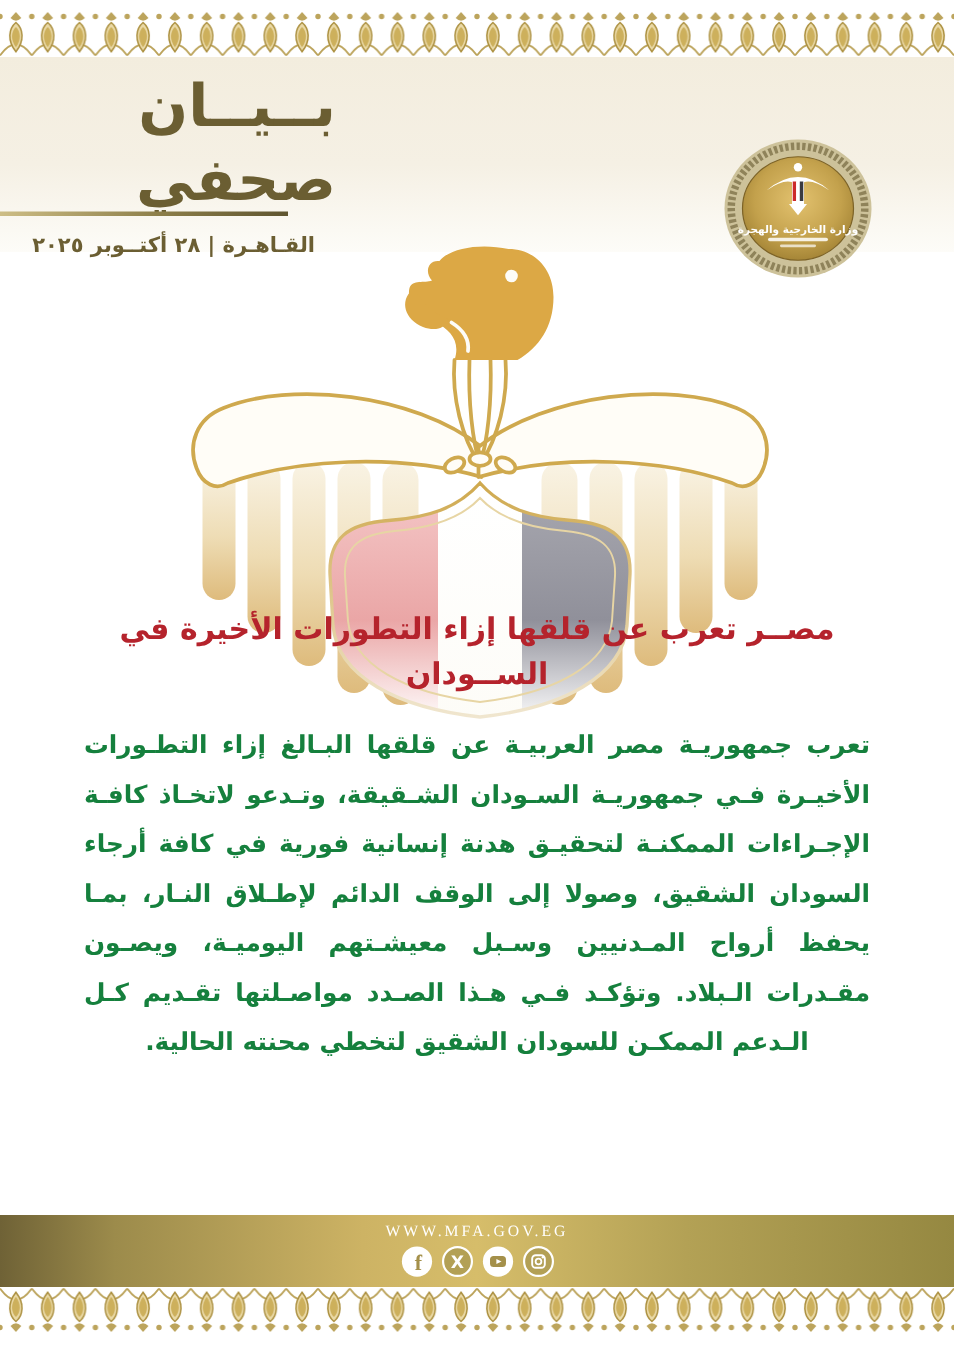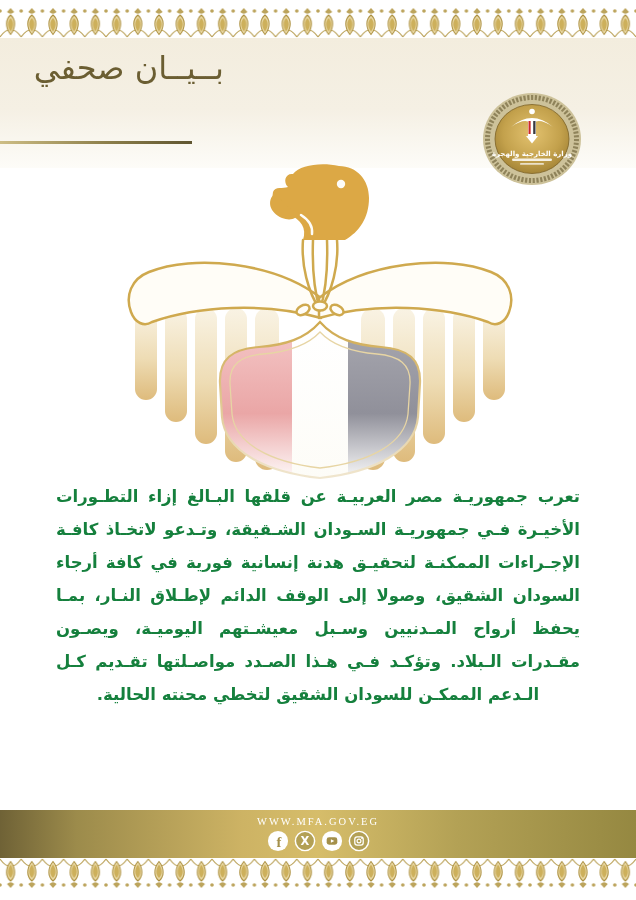--- a/index.html
+++ b/index.html
@@ -9,21 +9,21 @@
     font-family:"DejaVu Sans",sans-serif;
   }
   .frieze{position:absolute;left:0;width:636px;height:30px;}
   .frieze-top{top:8px;}
   .frieze-bottom{top:858px;transform:scaleY(-1);}
   .header{
     position:absolute;top:38px;left:0;width:636px;height:130px;
     background:linear-gradient(180deg,#f3edde 0%,#f5f0e4 55%,#fdfcf8 100%);
   }
   .header-left{position:absolute;top:10px;left:0;width:224px;direction:rtl;color:#6b5e32;}
-  .press-title{font-size:32px;font-weight:normal;line-height:1.25;margin:0;}
+  .press-title{font-size:39px;font-weight:bold;line-height:1.25;margin:0;}
   .dateline{font-size:14px;font-weight:bold;margin:10px 14px 0 0;}
   .header-rule{
     position:absolute;top:103px;left:0;width:192px;height:2.5px;
     background:linear-gradient(90deg,#cdbd85 0%,#8d7f4a 55%,#5f5530 100%);
   }
   .seal{position:absolute;top:54px;left:482px;width:100px;height:94px;}
   .emblem{position:absolute;top:160px;left:125px;width:390px;height:320px;z-index:1;}
   .headline{
     position:absolute;top:404px;left:36px;right:36px;z-index:2;
     direction:rtl;text-align:center;
@@ -64,20 +64,21 @@
         <circle cx="0" cy="3" r="1.8" fill="#bca45c"></circle>
         <circle cx="21.2" cy="3" r="1.8" fill="#bca45c"></circle>
       </pattern>
     </defs>
     <rect width="636" height="30" fill="url(#frzA)"></rect>
   </svg>
 
   <div class="header">
     <div class="header-left">
       <div class="press-title">بــيــان صحفي</div>
+      <div class="dateline">القـاهـرة | ٢٨ أكتــوبر ٢٠٢٥</div>
     </div>
     <div class="header-rule"></div>
 
     <svg class="seal" viewBox="0 0 100 94">
       <defs>
         <radialGradient id="sealGrad" cx="50%" cy="42%" r="65%">
           <stop offset="0%" stop-color="#e3c26f"></stop>
           <stop offset="60%" stop-color="#c3a14c"></stop>
           <stop offset="100%" stop-color="#9a7b2f"></stop>
         </radialGradient>
@@ -168,20 +169,21 @@
     </g>
 
     <g>
       <path d="M214,6 C232,6 244,20 244,38 C244,58 234,72 220,80 L178,80 C182,68 176,60 164,54 C152,48 146,40 148,32 C150,26 158,29 163,27 C158,22 160,13 168,14 C175,5 196,2 214,6 Z" fill="#dca845"></path>
       <path d="M150,33 C141,41 145,53 157,58 C165,61 172,59 174,53 C167,50 159,45 155,38 Z" fill="#dca845"></path>
       <circle cx="216" cy="24" r="4.2" fill="#fdfcf8"></circle>
       <path d="M176,55 C184,60 188,66 187,74" fill="none" stroke="#fdfcf8" stroke-width="2.5" stroke-linecap="round"></path>
     </g>
   </svg>
 
+  <h1 class="headline">مصــر تعرب عن قلقها إزاء التطورات الأخيرة في الســودان</h1>
 
   <div class="body-text">
     <p>تعرب جمهوريـة مصر العربيـة عن قلقها البـالغ إزاء التطـورات الأخيـرة فـي جمهوريـة السـودان الشـقيقة، وتـدعو لاتخـاذ كافـة الإجـراءات الممكنـة لتحقيـق هدنة إنسانية فورية في كافة أرجاء السودان الشقيق، وصولا إلى الوقف الدائم لإطـلاق النـار، بمـا يحفظ أرواح المـدنيين وسـبل معيشـتهم اليوميـة، ويصـون مقـدرات الـبلاد. وتؤكـد فـي هـذا الصـدد مواصـلتها تقـديم كـل الـدعم الممكـن للسودان الشقيق لتخطي محنته الحالية.</p>
   </div>
 
   <div class="footer-band">
     <div class="site-url">WWW.MFA.GOV.EG</div>
     <div class="social-row">
       <svg width="22" height="22" viewBox="0 0 24 24">
         <circle cx="12" cy="12" r="11" fill="#ffffff"></circle>

